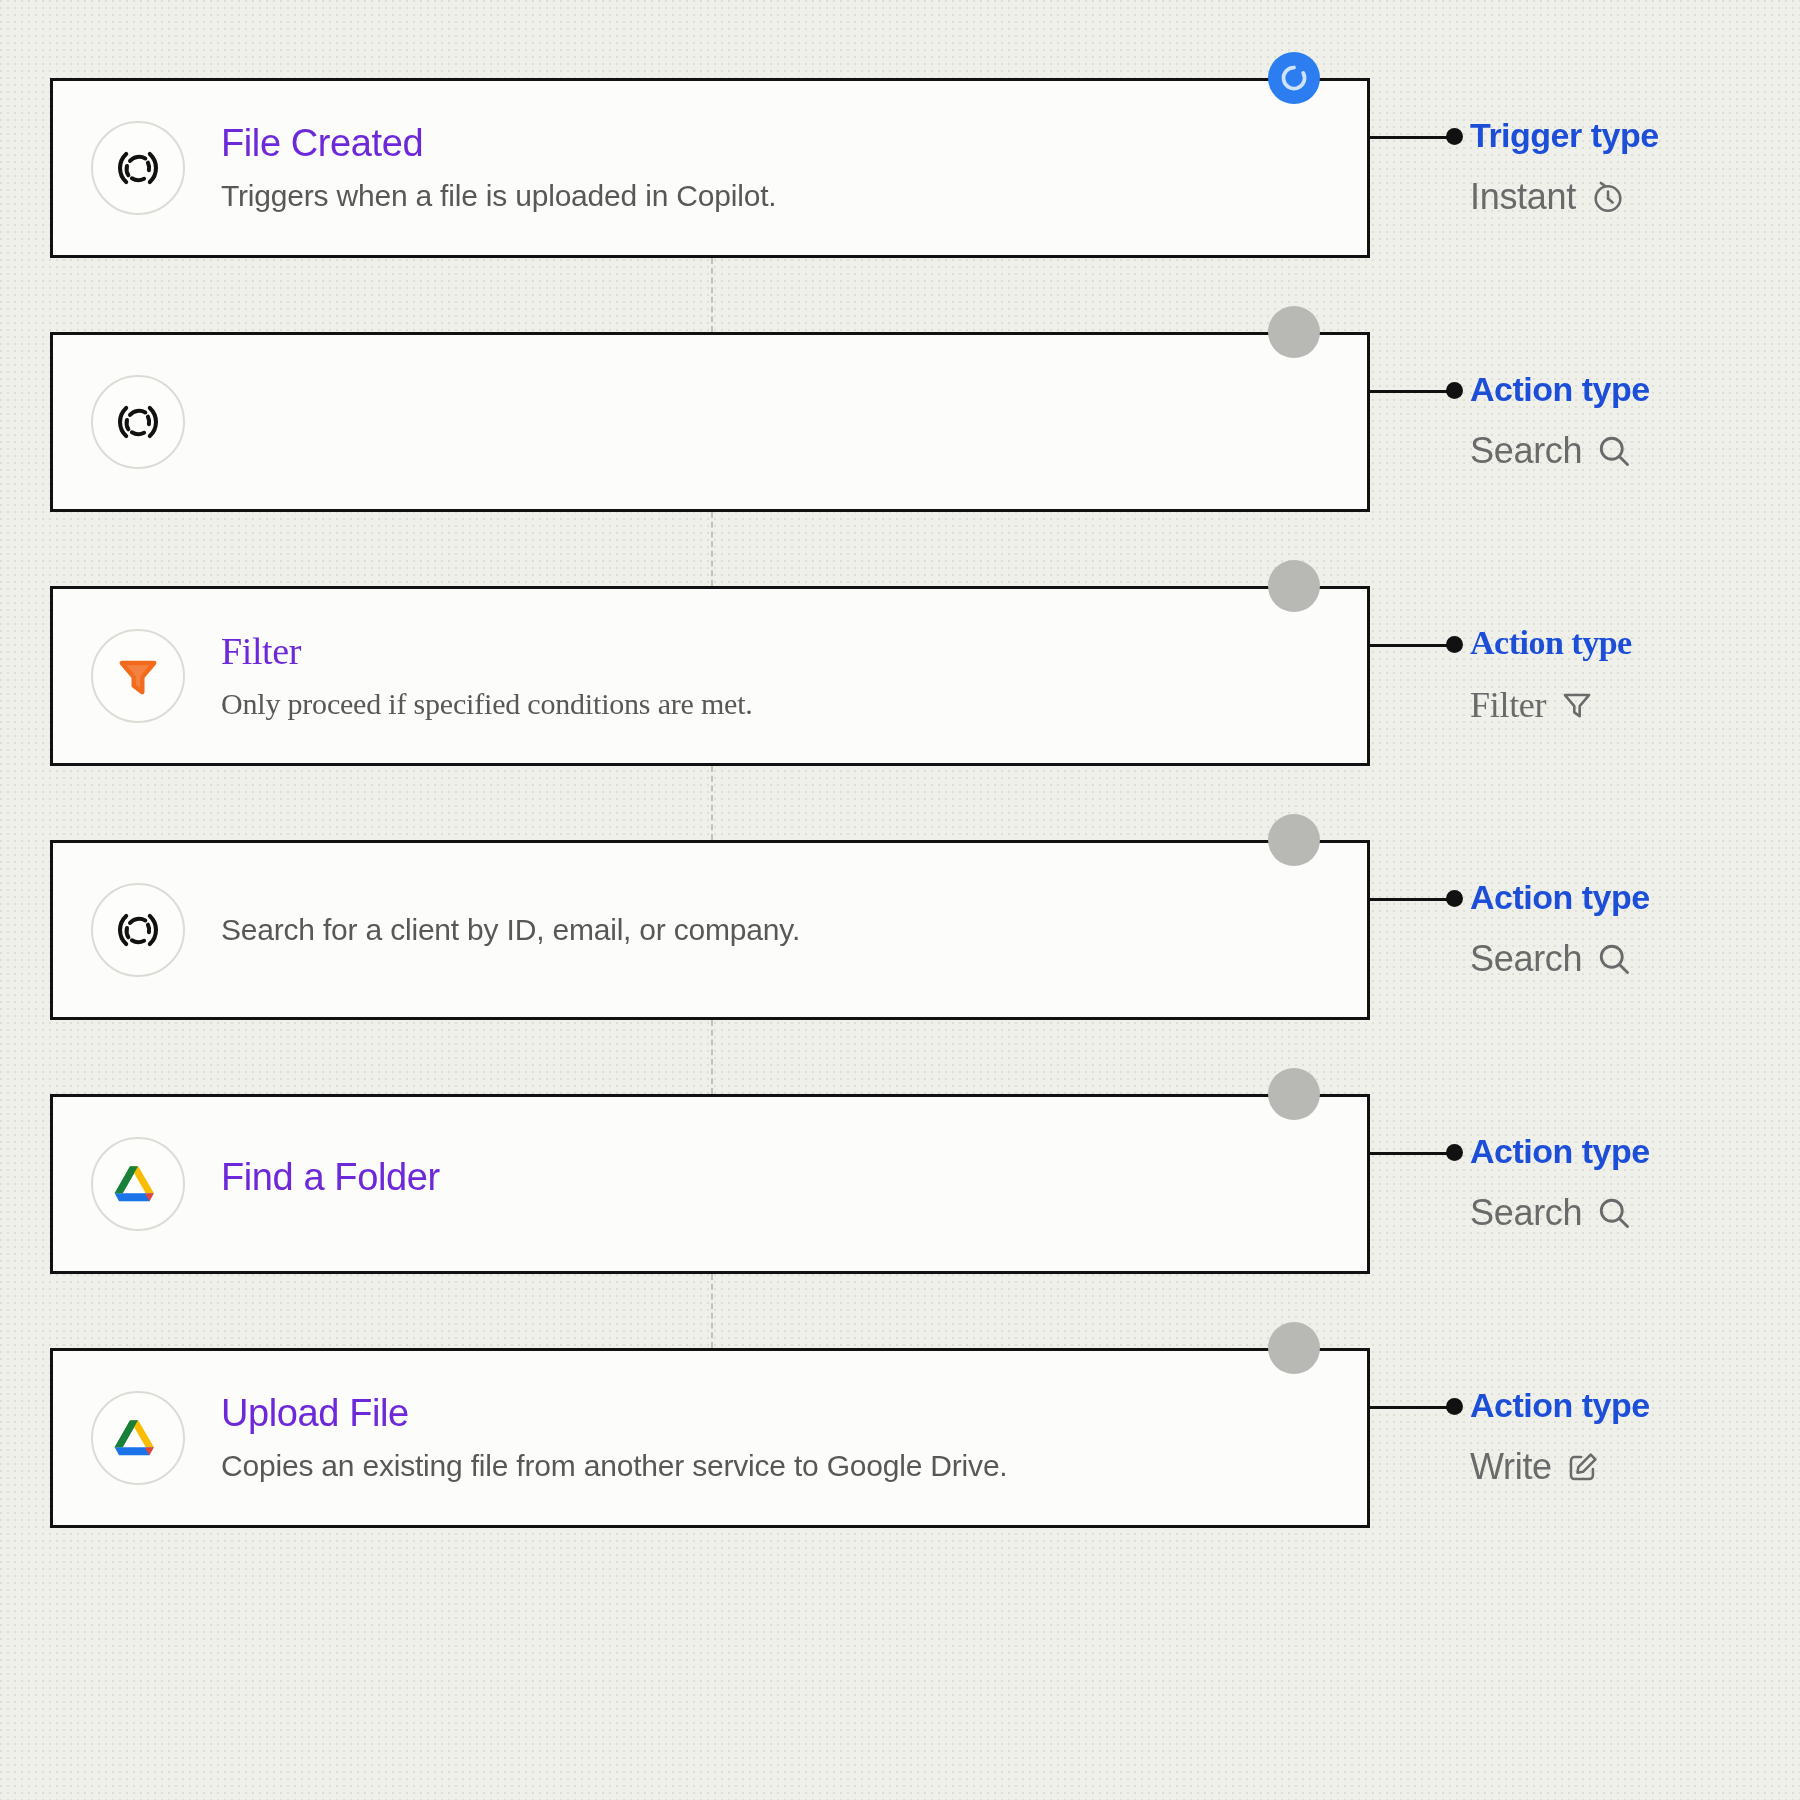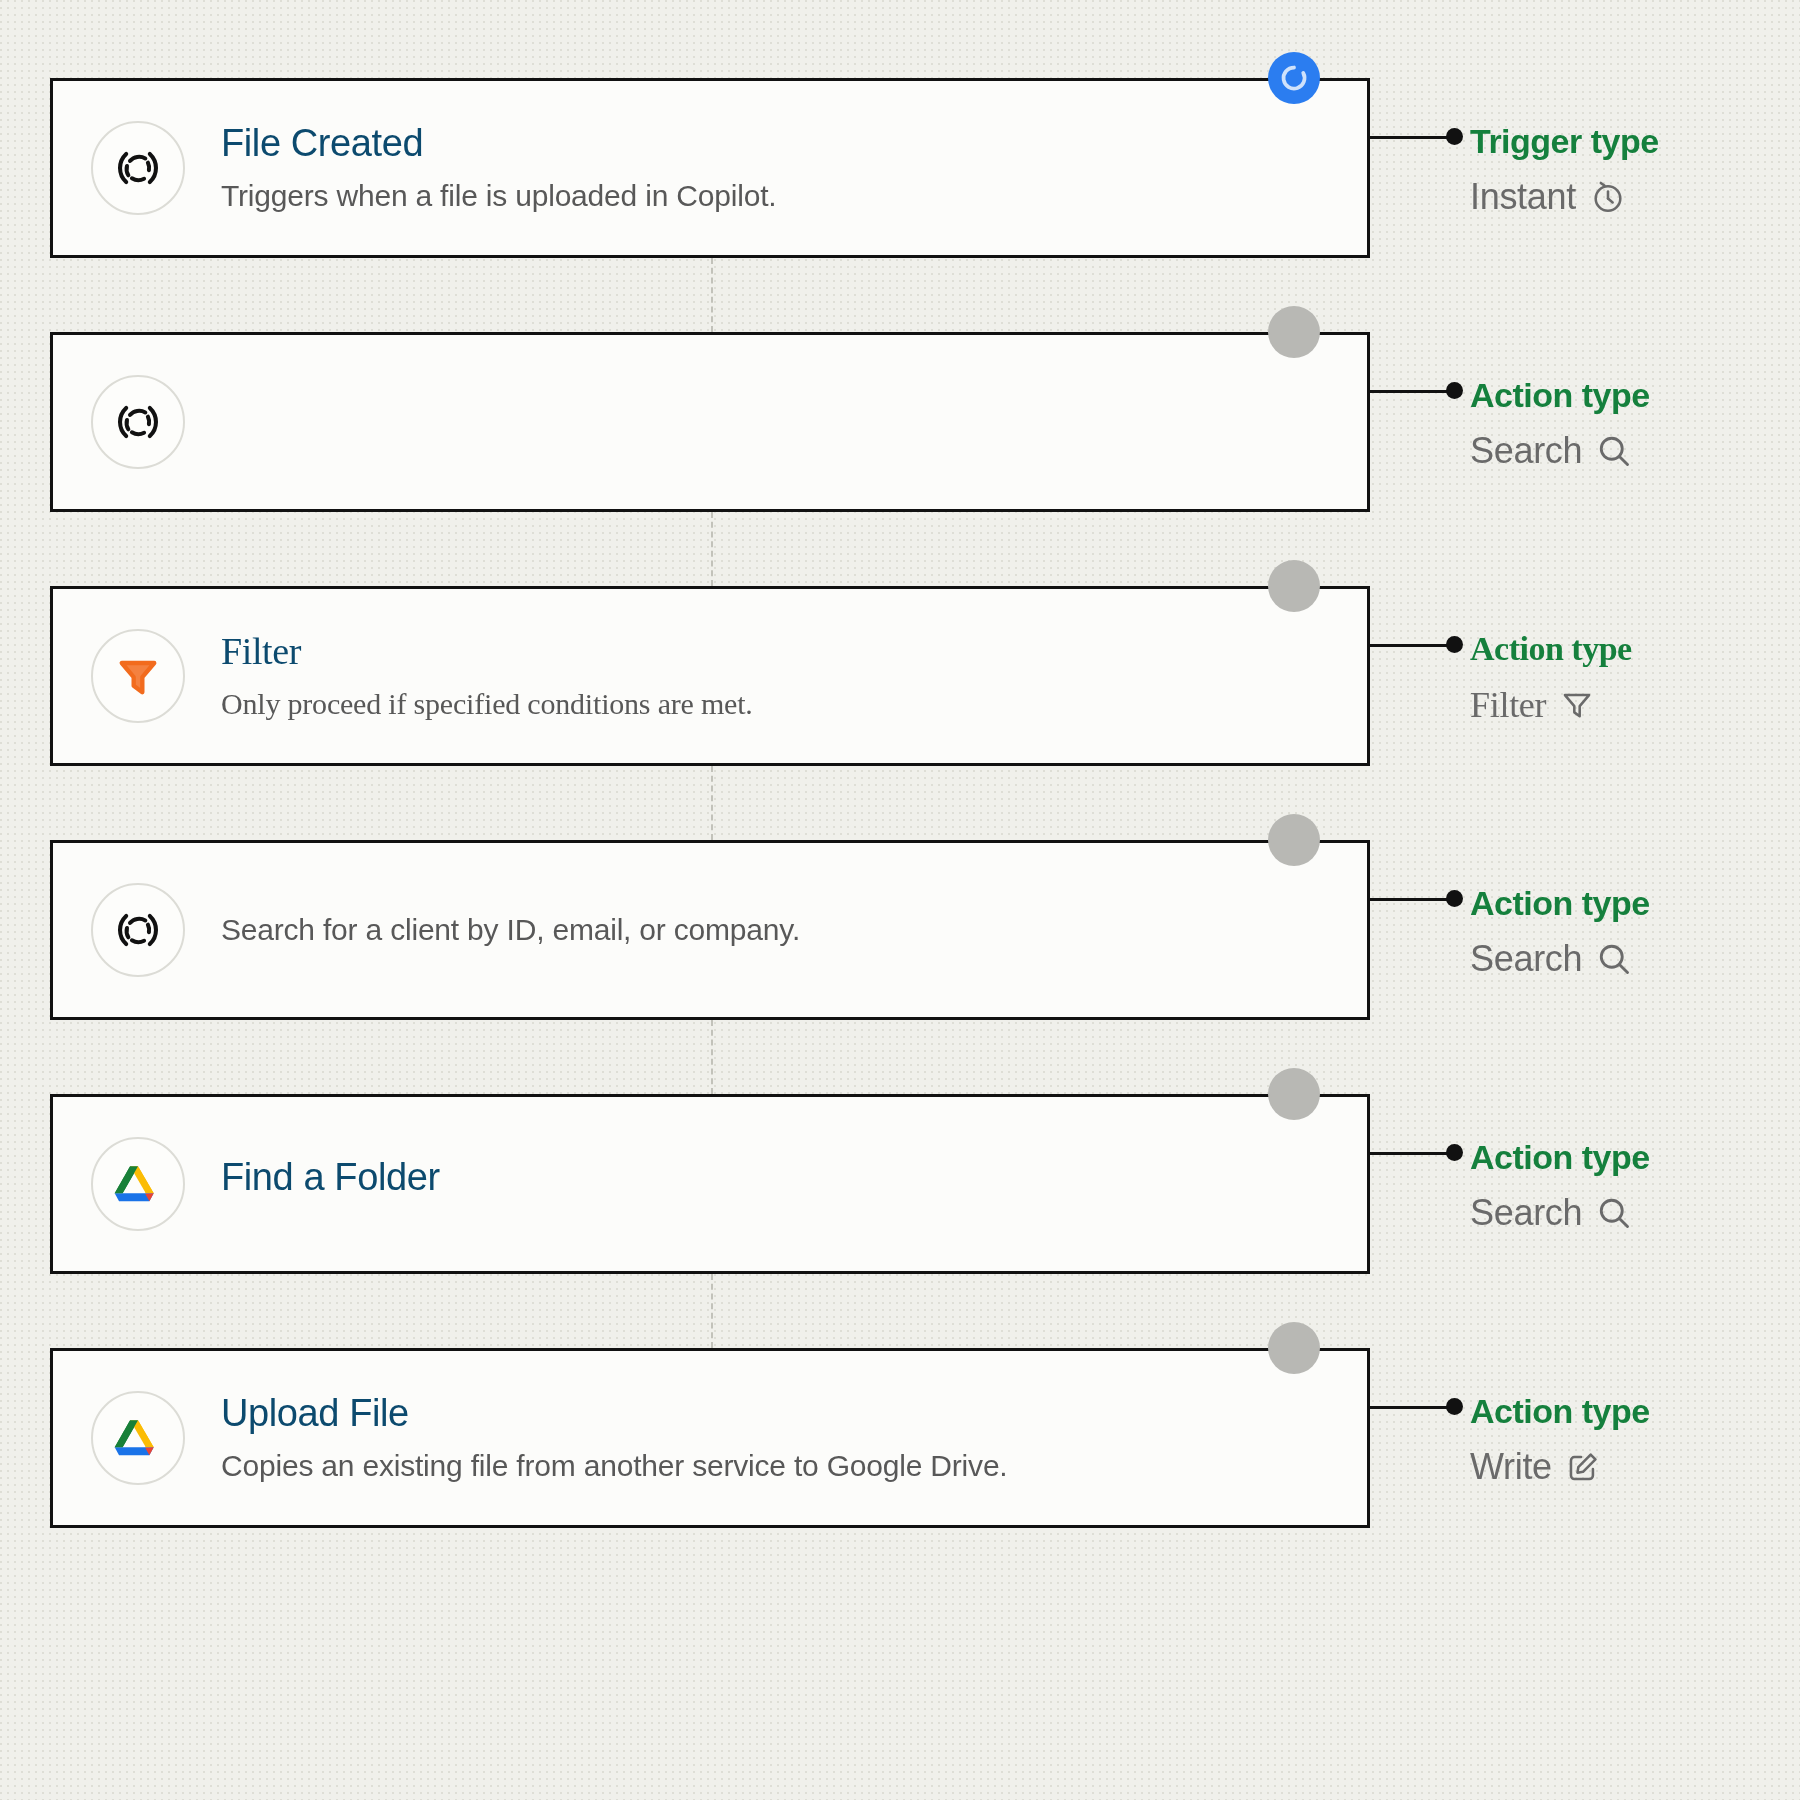--- a/index.html
+++ b/index.html
@@ -70,21 +70,21 @@
     justify-content: center;
     margin-right: 36px;
   }
   .card-icon svg { display: block; }
 
   .card-text { display: flex; flex-direction: column; justify-content: center; }
 
   .card-title {
     font-size: 38px;
     font-weight: 400;
-    color: #0c4a6e;
+    color: #6d28d9;
     letter-spacing: -0.4px;
     line-height: 1.15;
     margin-bottom: 12px;
   }
 
   .card-desc {
     font-size: 30px;
     font-weight: 400;
     color: #585858;
     letter-spacing: -0.2px;
@@ -127,24 +127,24 @@
     left: 76px;
     top: 18px;
     width: 17px;
     height: 17px;
     border-radius: 50%;
     background: #111111;
   }
   .callout-label {
     position: absolute;
     left: 100px;
-    top: 12px;
+    top: 6px;
     font-size: 34px;
     font-weight: 700;
-    color: #15803d;
+    color: #1d4ed8;
     letter-spacing: -0.5px;
     white-space: nowrap;
   }
   .callout-value {
     position: absolute;
     left: 100px;
     top: 66px;
     font-size: 36px;
     font-weight: 400;
     color: #6a6a6a;

